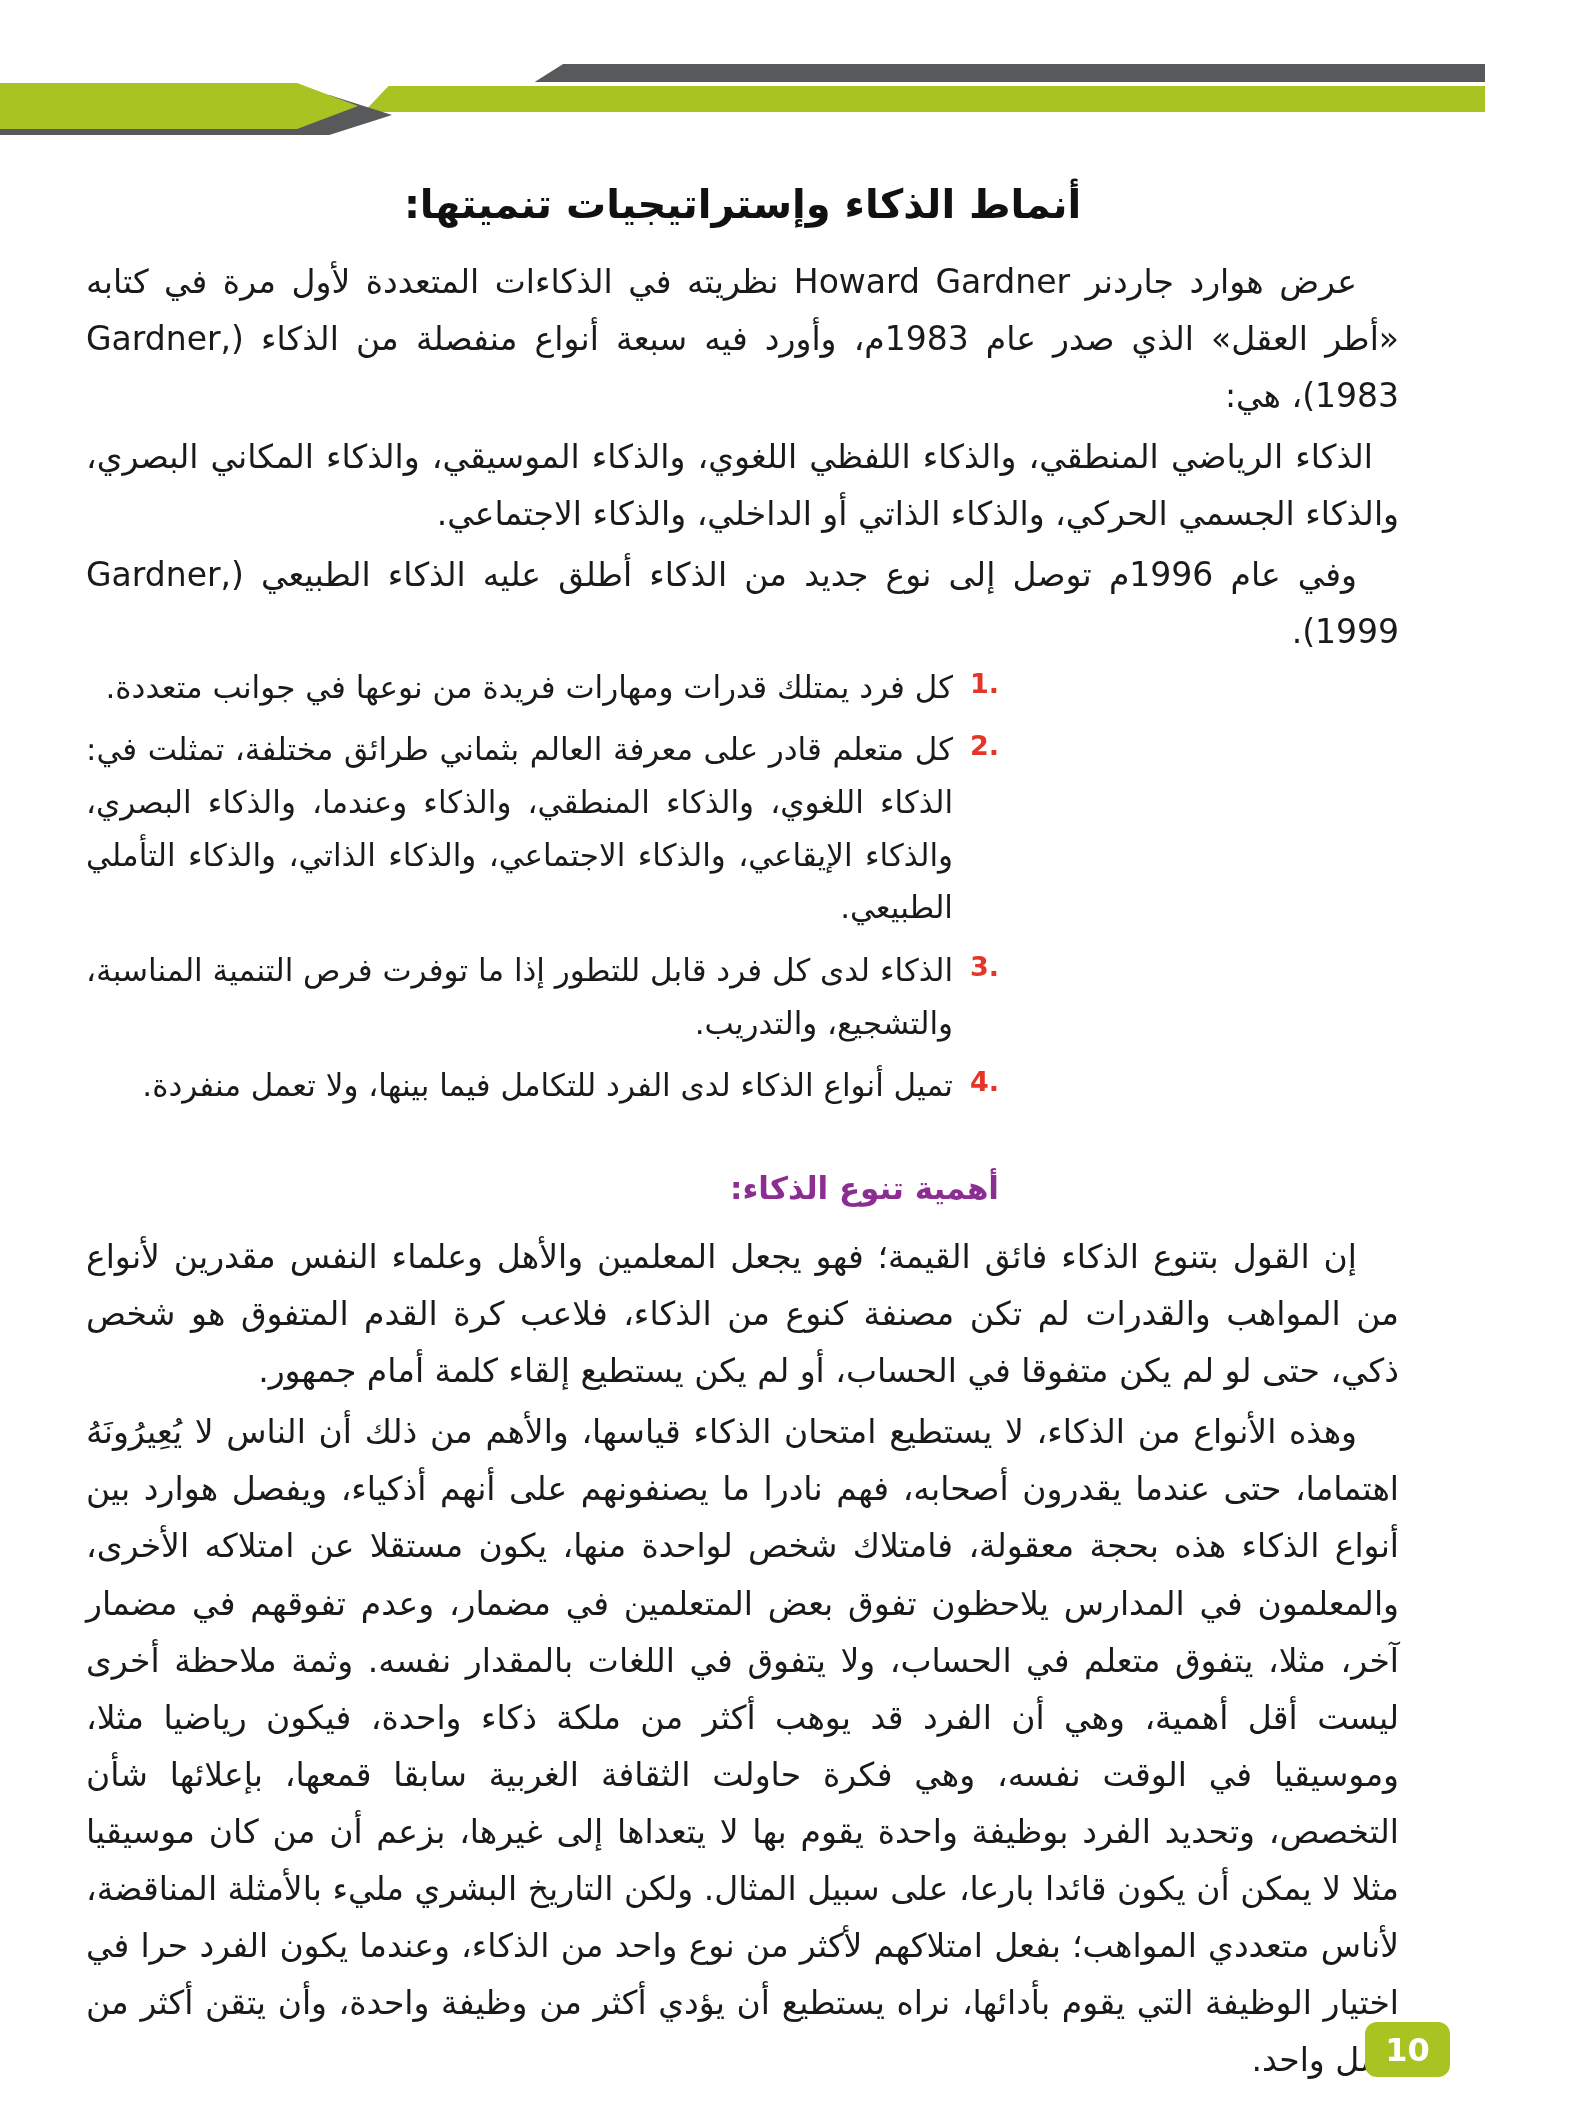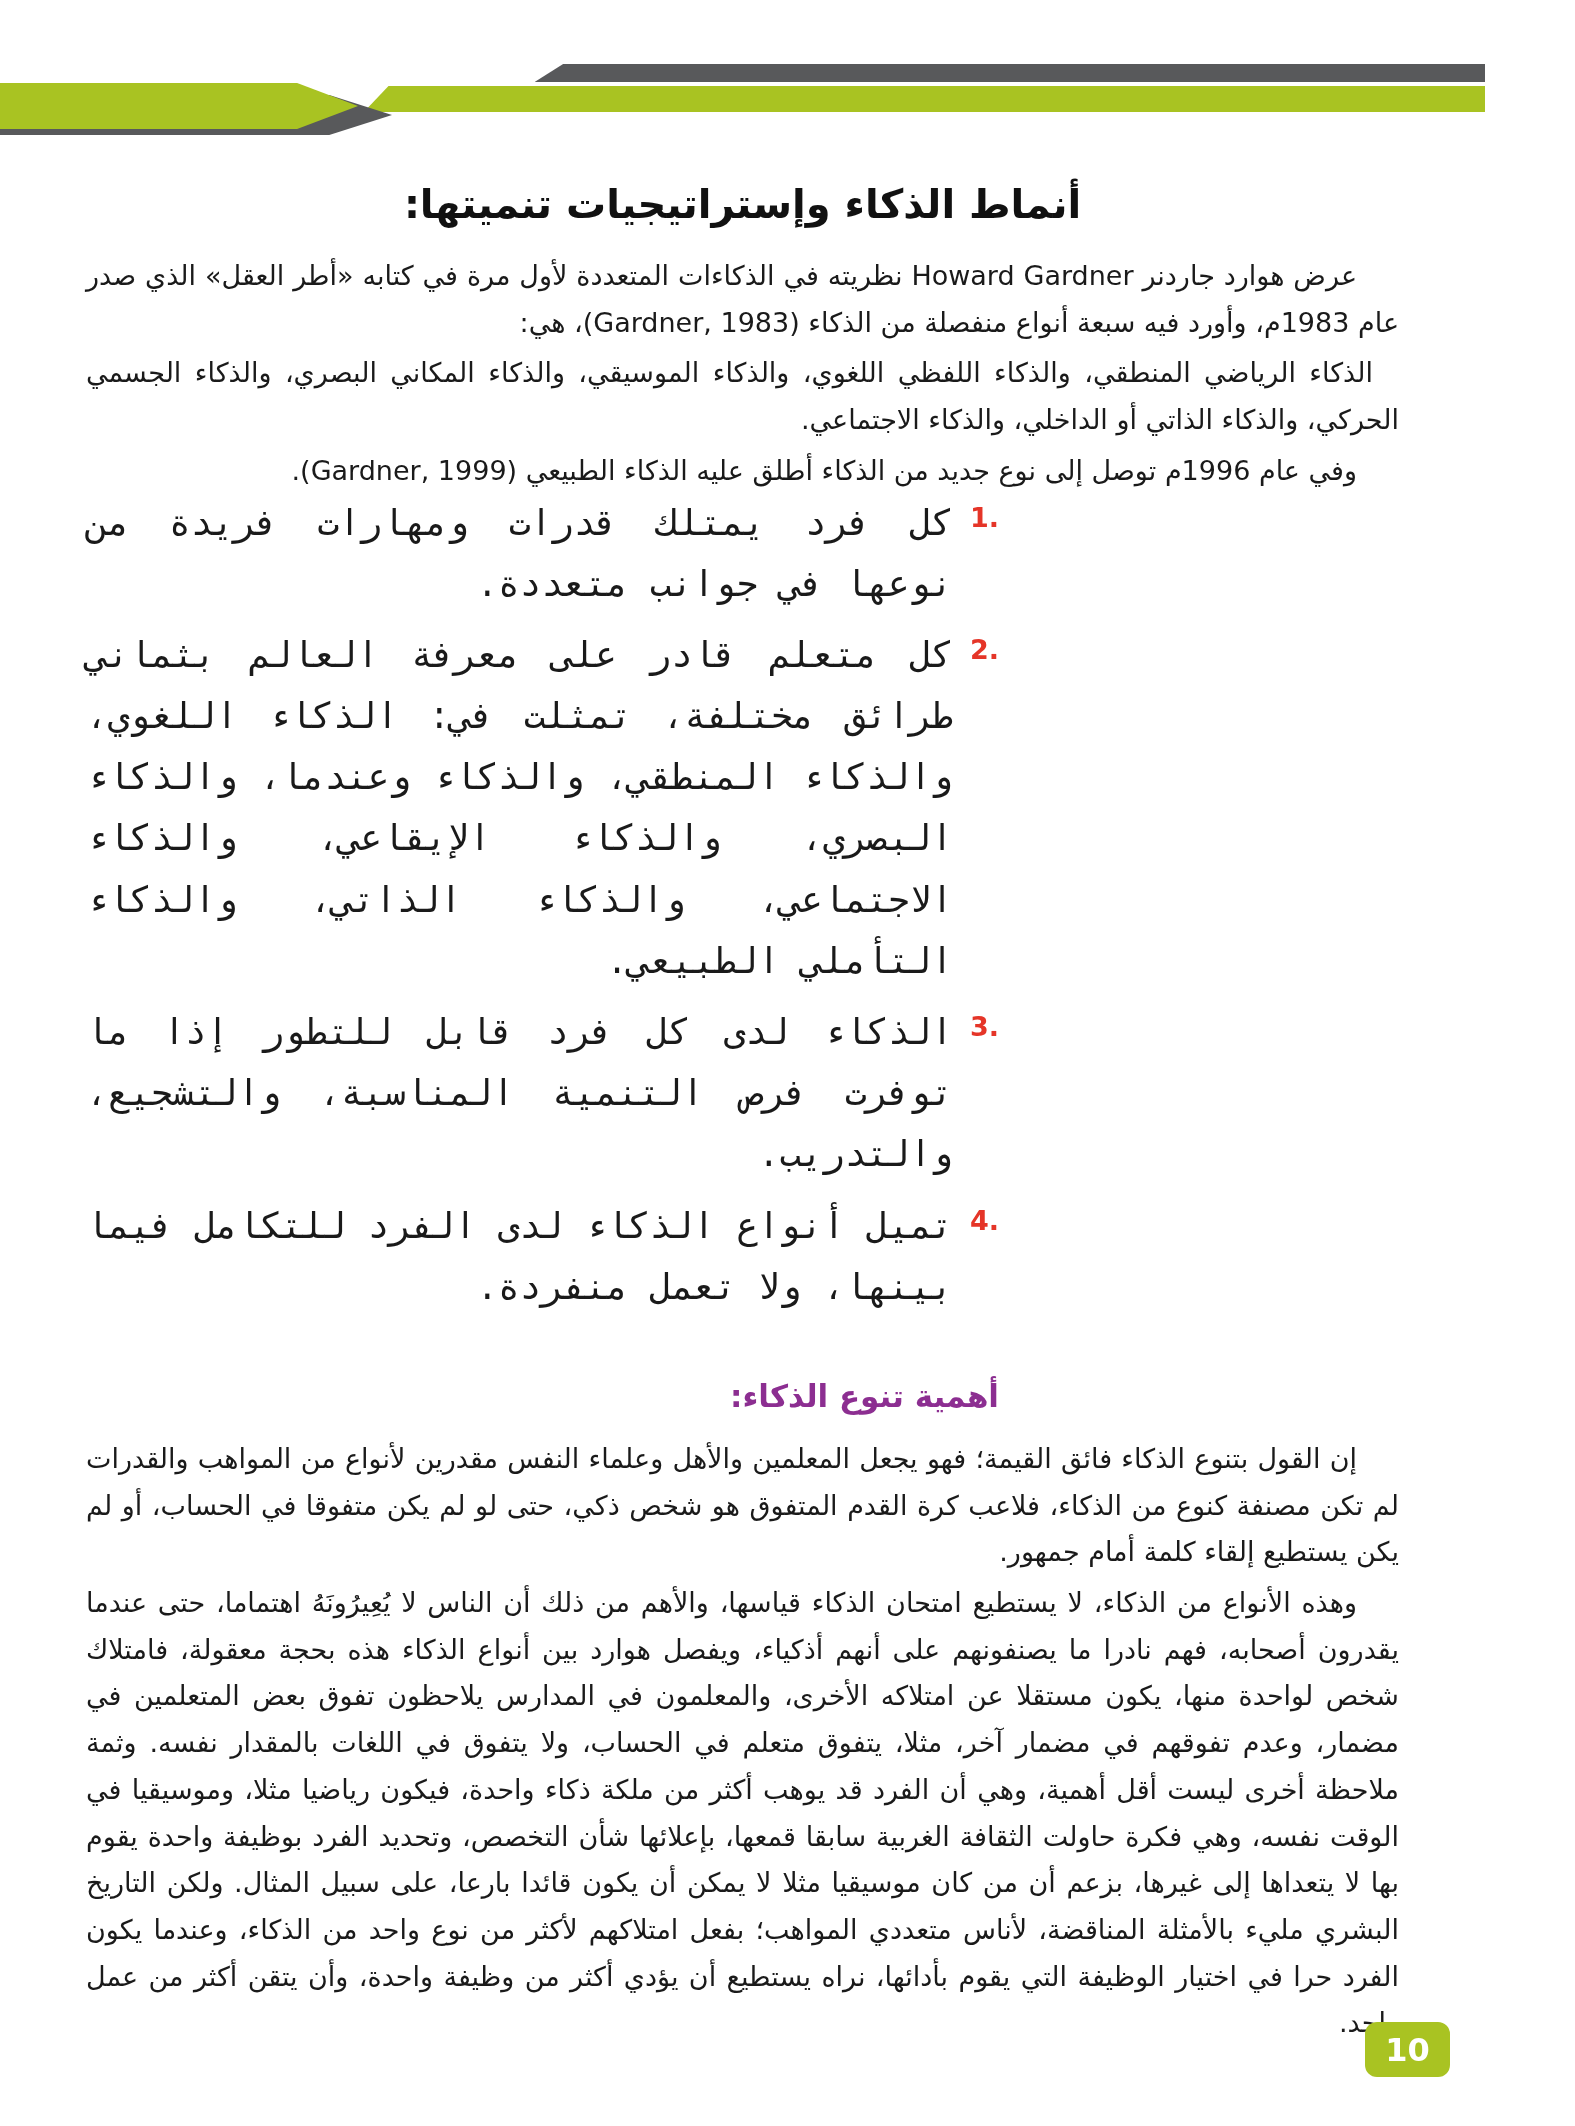--- a/index.html
+++ b/index.html
@@ -48,21 +48,21 @@
     color:var(--text);
   }
   .title{
     text-align:center;
     font-size:40px;
     font-weight:bold;
     color:#111;
     margin-bottom:26px;
   }
   .para{
-    font-size:27px;
+    font-size:33px;
     line-height:1.73;
     text-align:justify;
     margin:0;
   }
   .para + .para{margin-top:4px;}
   .indent{text-indent:42px;}
   .small-indent{text-indent:26px;}
   .section-heading{
     color:var(--purple);
     font-size:31px;
@@ -86,24 +86,23 @@
     font-weight:bold;
     font-size:27px;
     line-height:1.7;
     min-width:36px;
     direction:ltr;
     text-align:right;
     flex:0 0 auto;
   }
   .principles-list .item-text{
     flex:1;
-    font-size:36px;
+    font-size:31px;
     line-height:1.7;
     text-align:justify;
-    font-family:Liberation Mono, monospace;
   }
   .importance-block{margin-top:20px;}
   
   .page-number{
     position:absolute;
     right:35px;
     bottom:84px;
     width:85px;
     height:55px;
     background:var(--lime);

